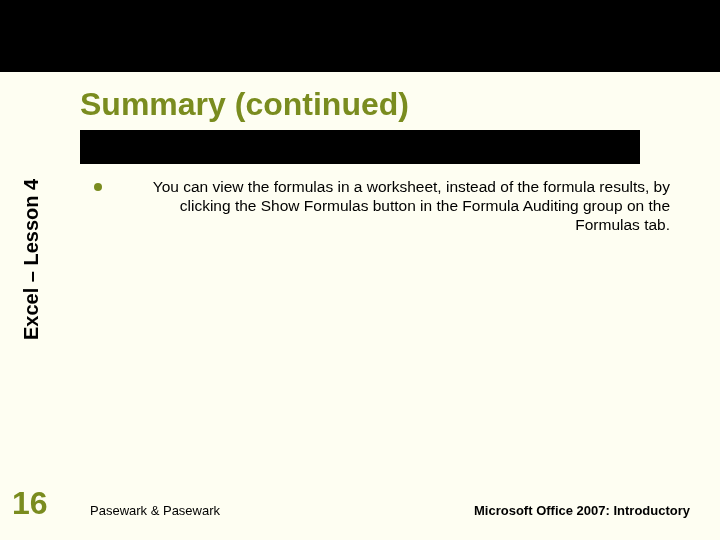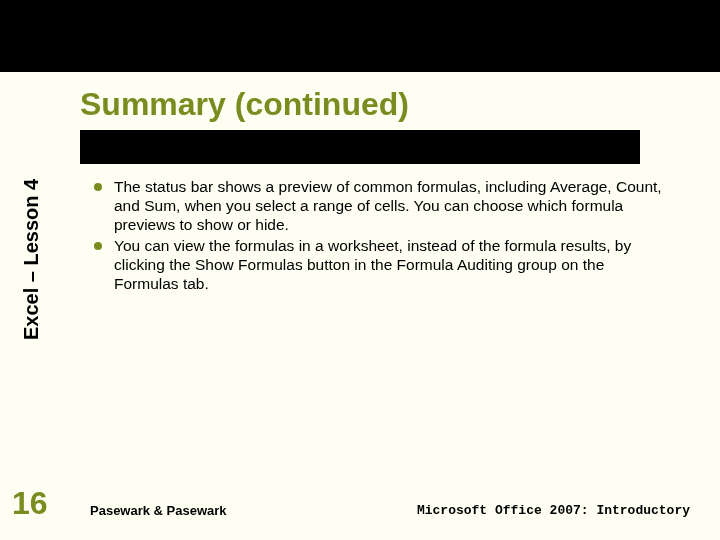--- a/index.html
+++ b/index.html
@@ -4,20 +4,21 @@
 <style>
   * { margin: 0; padding: 0; box-sizing: border-box; }
   html, body { width: 720px; height: 540px; overflow: hidden; }
   body { font-family: Arial, Helvetica, sans-serif; background: #fff; }
 
   .slide {
     position: relative;
     width: 720px;
     height: 540px;
     background: #fefef2;
+    text-align: right;
   }
 
   .top-bar {
     position: absolute;
     top: 0; left: 0;
     width: 720px;
     height: 72px;
     background: #000;
   }
 
@@ -89,50 +90,48 @@
     font-size: 32px;
     font-weight: bold;
     color: #7a8c1f;
   }
 
   .footer-left {
     position: absolute;
     left: 90px;
     bottom: 22px;
     font-size: 13px;
-    font-weight: bold;
+    font-weight: normal;
     color: #000;
   }
 
   .footer-right {
     position: absolute;
     right: 30px;
     bottom: 22px;
     font-size: 13px;
     font-weight: bold;
     color: #000;
-    font-family: Liberation Mono, monospace;
   }
 </style>
 </head>
 <body>
 
 <div class="slide">
 
   <div class="top-bar"></div>
 
   <div class="title">Summary (continued)</div>
 
   <div class="under-bar"></div>
 
   <div class="side-label">Excel – Lesson 4</div>
 
   <div class="content">
     <ul>
-      <li>The status bar shows a preview of common formulas, including Average, Count, and Sum, when you select a range of cells. You can choose which formula previews to show or hide.</li>
       <li>You can view the formulas in a worksheet, instead of the formula results, by clicking the Show Formulas button in the Formula Auditing group on the Formulas tab.</li>
     </ul>
   </div>
 
   <div class="slide-number">16</div>
 
   <div class="footer-left">Pasewark &amp; Pasewark</div>
   <div class="footer-right">Microsoft Office 2007:  Introductory</div>
 
 </div>

